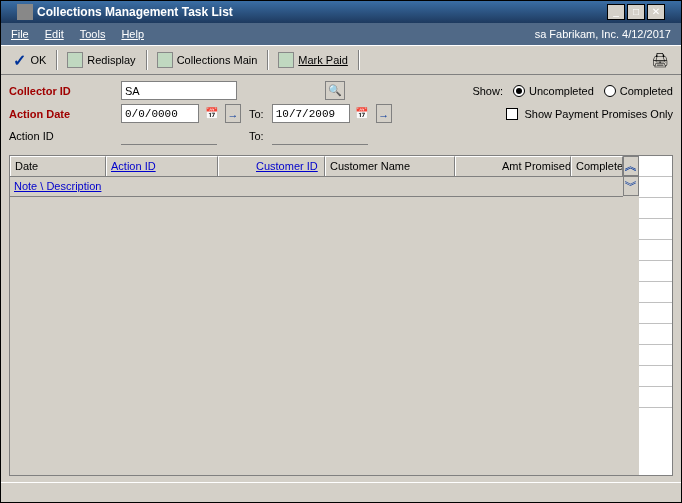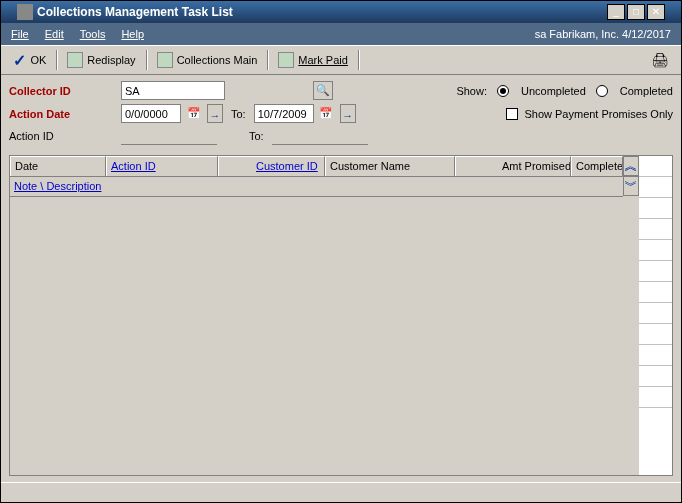--- a/index.html
+++ b/index.html
@@ -18,30 +18,30 @@
   .tb-sep { width: 1px; height: 20px; background: #808080; margin: 0 4px; box-shadow: 1px 0 0 #fff; }
   .checkmark-icon { color: #003399; font-size:16px; font-weight:bold; }
   .printer-icon::before { content:"🖨"; font-size:14px; }
   .gen-icon { width:16px; height:16px; background:#c0d8c0; border:1px solid #888; display:inline-block; }
   .body-area { flex: 1; padding: 6px 8px; display: flex; flex-direction: column; }
   .filter-row { display: flex; align-items: center; margin-bottom: 4px; gap: 4px; }
   .lbl { width: 108px; }
   .lbl-red { color: #a00000; font-weight: bold; }
   .lbl-black { color: #000; }
   .input { background: #fff; border: 1px solid #808080; height: 19px; padding: 1px 3px; }
-  .input-collector { width: 104px; }
-  .input-date { width: 60px; }
+  .input-collector { width: 116px; }
+  .input-date { width: 78px; font-family: Liberation Mono, monospace; }
   .input-actionid { width: 96px; border:none; border-bottom:1px solid #808080; background:transparent; height:18px;}
   .input-to-actionid { width: 96px; border:none; border-bottom:1px solid #808080; background:transparent; height:18px;}
   .lookup-btn { width: 20px; height: 19px; border: 1px solid #808080; background:#d4d0c8; display:flex; align-items:center; justify-content:center; cursor:pointer; }
   .cal-btn { display:inline-flex; align-items:center; justify-content:center; width:18px; height:19px; cursor:pointer; }
   .arrow-btn { width:16px; height:19px; background:#d4d0c8; border:1px solid #808080; color:#003399; display:flex; align-items:center; justify-content:center; cursor:pointer; font-weight:bold; }
   .to-lbl { margin: 0 4px; }
   .show-group { margin-left: auto; display:flex; align-items:center; gap:10px; }
-  .radio { display:flex; align-items:flex-start; gap:12px; cursor:pointer; }
+  .radio { display:flex; align-items:flex-start; gap:4px; cursor:pointer; }
   .radio-dot { width:12px; height:12px; border:1px solid #000; border-radius:50%; background:#fff; display:flex; align-items:center; justify-content:center; }
   .radio-dot.checked::after { content:""; width:6px; height:6px; background:#000; border-radius:50%; }
   .chk { display:flex; align-items:center; gap:6px; cursor:pointer; }
   .chk-box { width:12px; height:12px; background:#fff; border:1px solid #000; }
   .grid-wrap { flex:1; border:1px solid #808080; background:#d4d0c8; display:flex; flex-direction:row; margin-top:6px; }
   .grid-headers { display:flex; background:#d4d0c8; border-bottom:1px solid #808080; }
   .gh, .grid-cell { border-right:1px solid #808080; padding:3px 4px; height:20px; overflow:hidden; white-space:nowrap; }
   .gh { border-top:1px solid #fff; border-left:1px solid #fff; font-weight:normal; }
   .gh a, .gh-link { color:#0000cc; text-decoration:underline; cursor:pointer; }
   .col-date { width:96px; }

